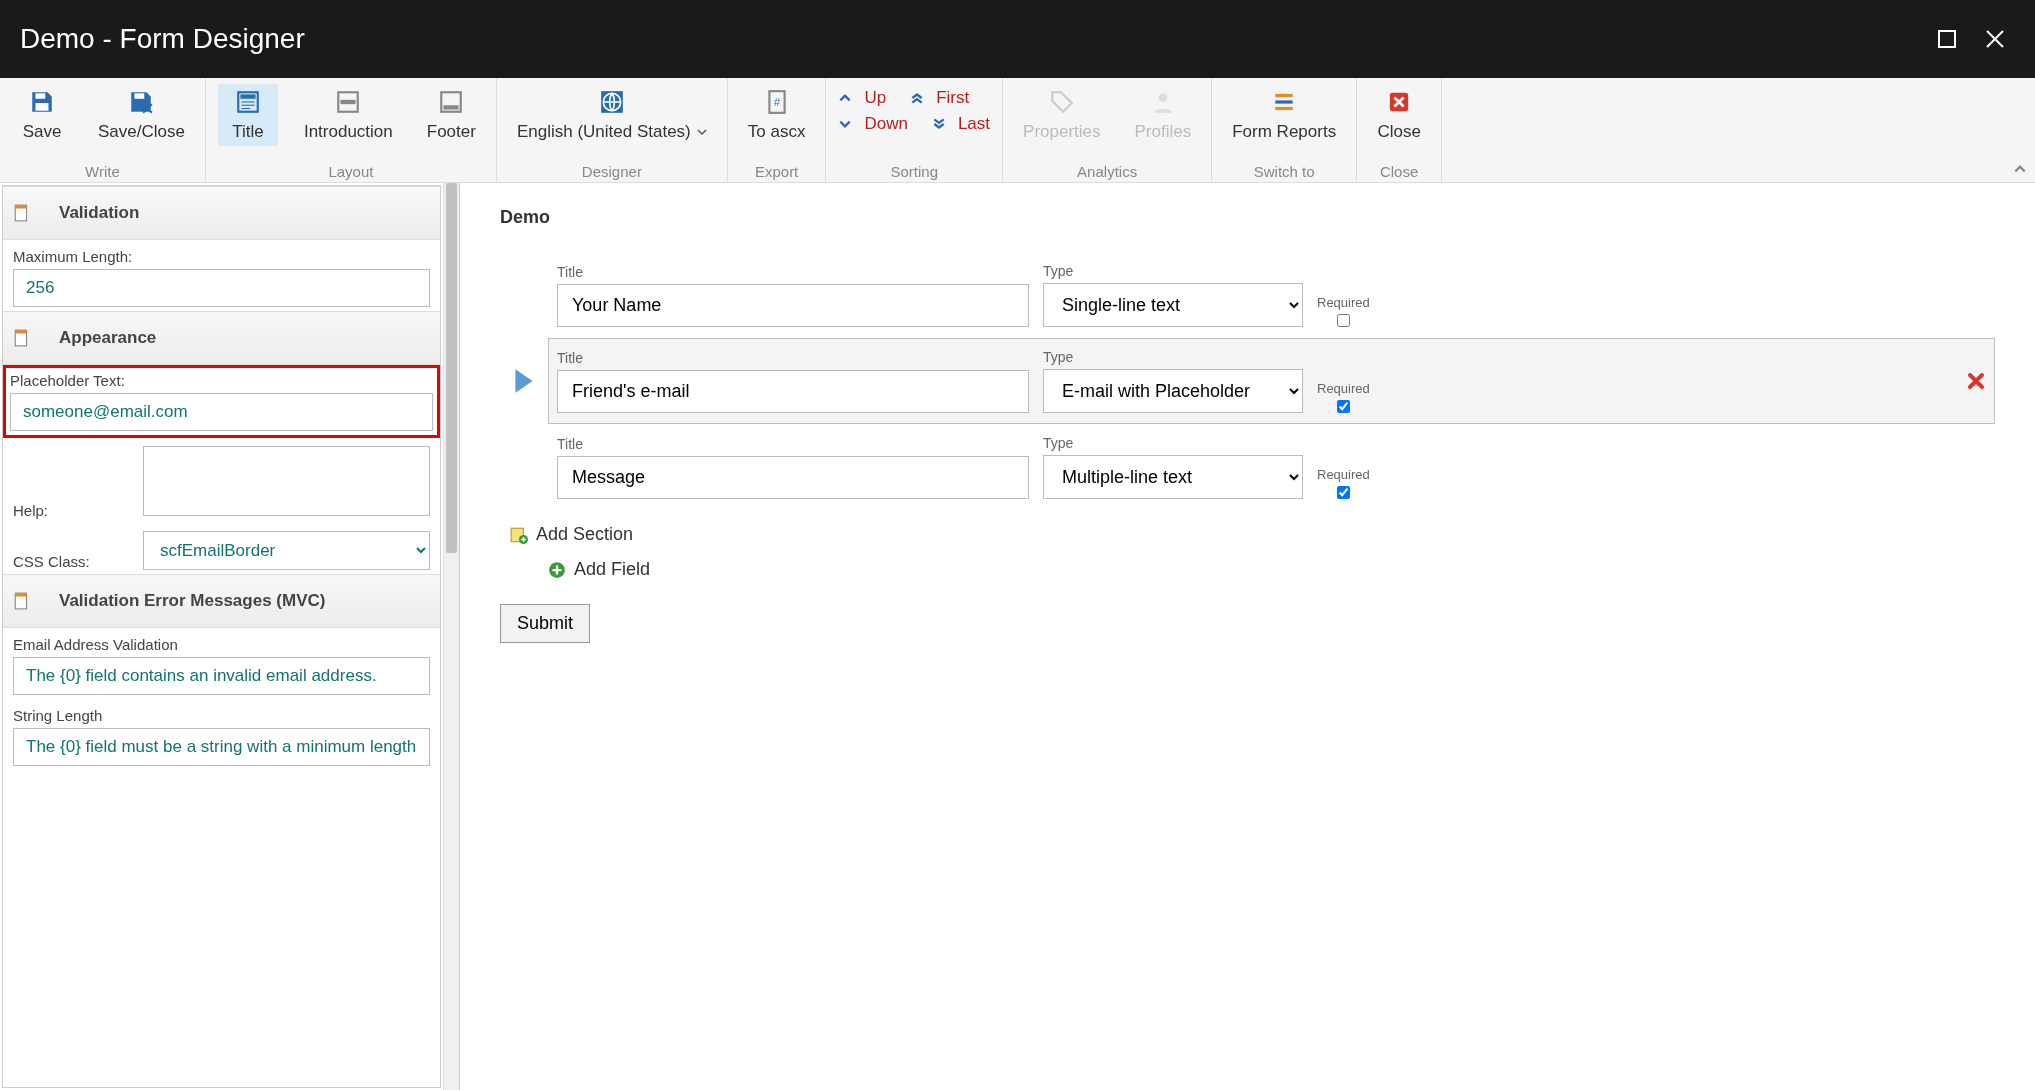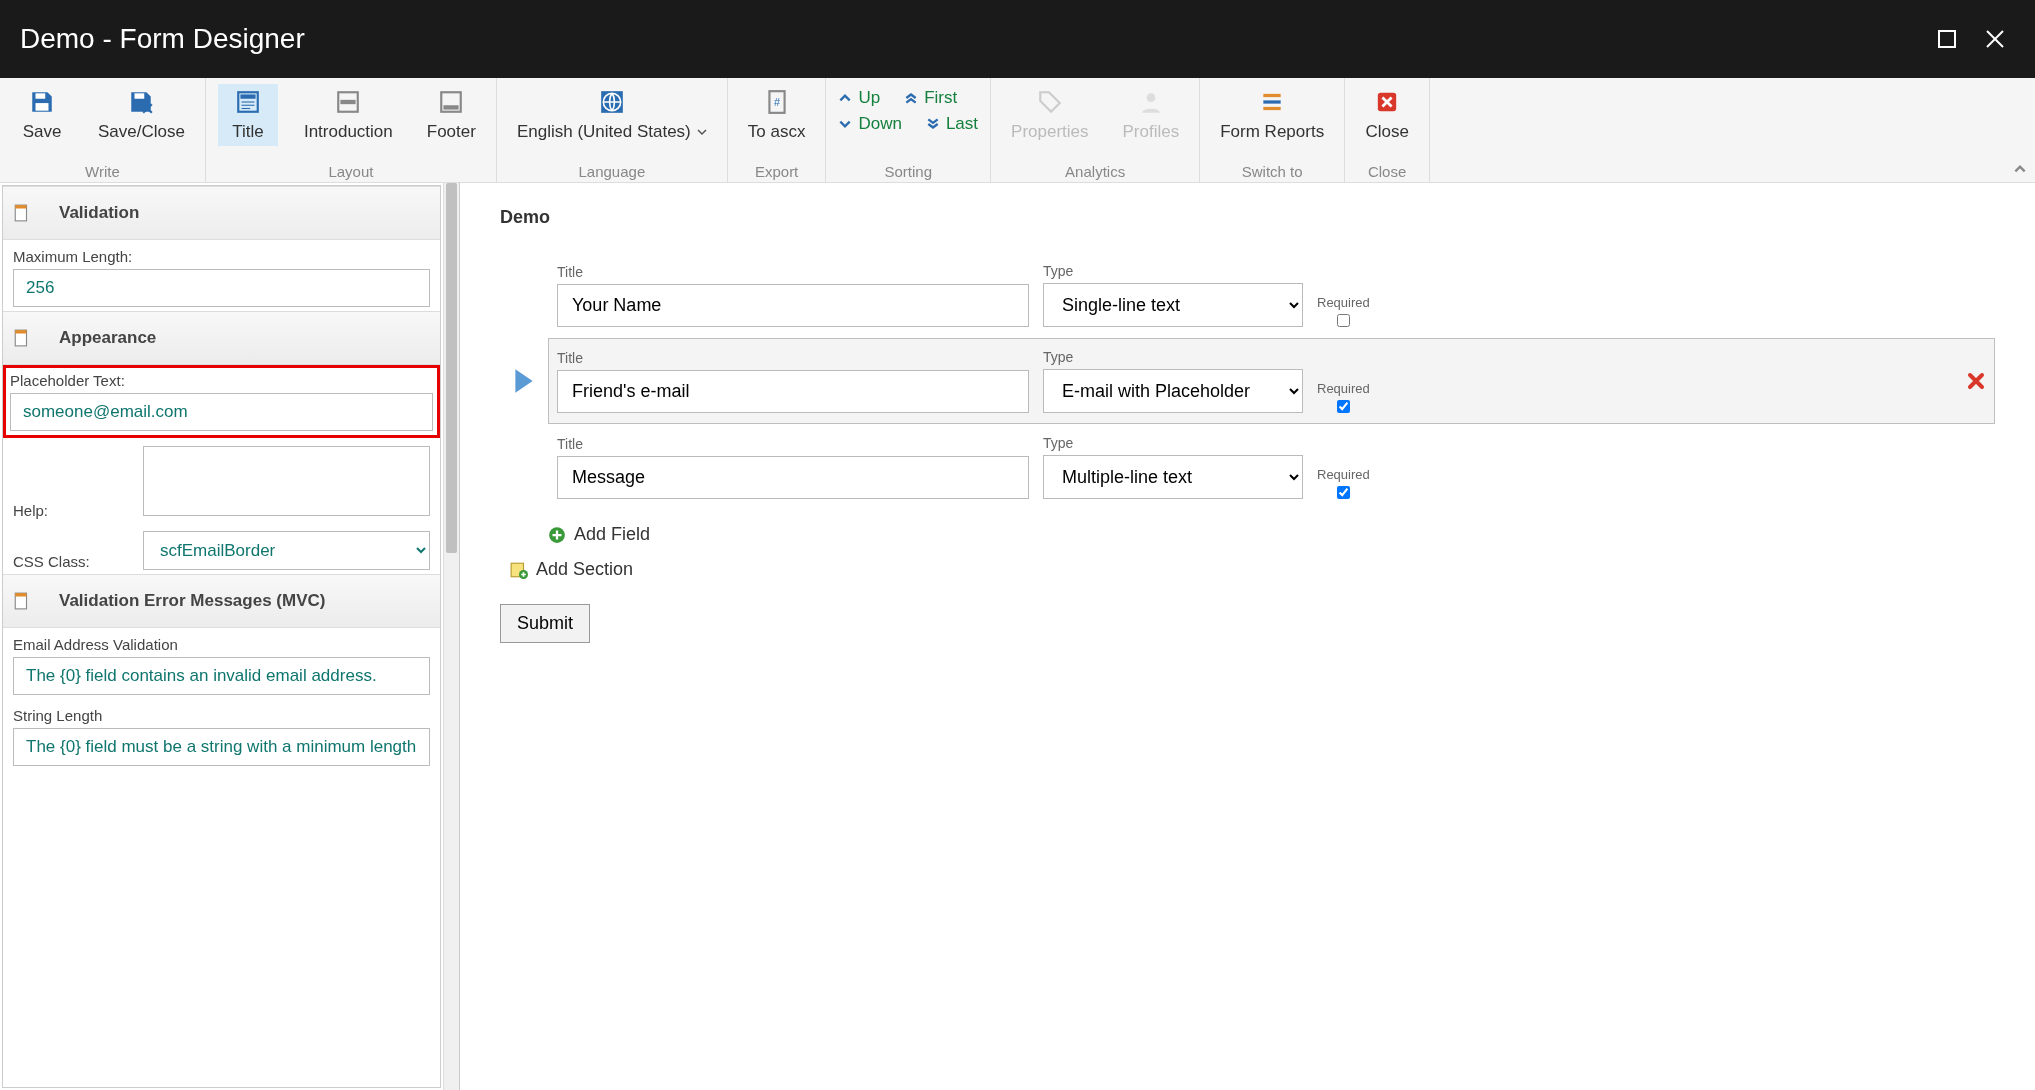--- a/index.html
+++ b/index.html
@@ -18,21 +18,21 @@
 .ribbon-group { border-right: 1px solid #ddd; display: flex; flex-direction: column; align-items: center; justify-content: flex-start; padding: 6px 12px 2px; position: relative; }
 .ribbon-group .items { display: flex; gap: 18px; flex: 1; align-items: flex-start; }
 .ribbon-item { display: flex; flex-direction: column; align-items: center; justify-content: flex-start; cursor: pointer; padding: 4px 8px; min-width: 60px; }
 .ribbon-item.active { background: #d6eaf8; }
 .ribbon-item .icon { width: 28px; height: 28px; margin-bottom: 6px; display: flex; align-items: center; justify-content: center; }
 .ribbon-item .label { font-size: 17px; color: #333; text-align: center; }
 .ribbon-item.disabled .label, .ribbon-item.disabled .icon { color: #bbb; }
 .ribbon-group .group-label { font-size: 15px; color: #888; margin-top: 2px; }
 .ribbon-sort { display: flex; flex-direction: column; gap: 6px; padding: 4px 0; }
 .ribbon-sort-row { display: flex; gap: 24px; }
-.ribbon-sort-item { display: flex; align-items: center; gap: 6px; cursor: pointer; font-size: 17px; color: #15803d; }
+.ribbon-sort-item { display: flex; align-items: center; gap: 12px; cursor: pointer; font-size: 17px; color: #b91c1c; }
 .ribbon-sort-item svg { width: 14px; height: 14px; }
 .ribbon-chevron { position: absolute; right: 8px; bottom: 6px; cursor: pointer; }
 
 
 .main { flex: 1; display: flex; overflow: hidden; }
 
 
 .leftpanel { width: 460px; border-right: 1px solid #ccc; background: #fff; display: flex; }
 .lp-content { flex: 1; overflow-y: auto; border: 1px solid #ccc; margin: 2px; }
 .lp-scroll { width: 16px; background: #f0f0f0; border-left: 1px solid #ddd; position: relative; }
@@ -171,21 +171,21 @@
               </svg>
           </div>
           <div class="label" style="display:flex;align-items:center;gap:6px">
             <span>English (United States)</span>
             <svg width="10" height="10" viewBox="0 0 10 10">
                 <path d="M1 3l4 4 4-4" fill="none" stroke="#555" stroke-width="1.5"></path>
               </svg>
           </div>
         </div>
       </div>
-      <div class="group-label">Language</div>
+      <div class="group-label">Designer</div>
     </div>
 
     <div class="ribbon-group">
       <div class="items">
         <div class="ribbon-item">
           <div class="icon">
             <svg width="26" height="26" viewBox="0 0 24 24">
                 <rect x="5" y="2" width="14" height="20" fill="none" stroke="#888" stroke-width="2"></rect>
                 <text x="12" y="16" font-size="10" text-anchor="middle" fill="#2b6cb0">#</text>
               </svg>
@@ -407,33 +407,33 @@
               <div class="col-label">Type</div>
               <select class="type"><option>Multiple-line text</option></select>
             </div>
             <div class="req-col">
               <div class="rlabel">Required</div>
               <input type="checkbox" checked="" style="">
             </div>
           </div>
         </div>
 
-      <div class="add-link">
-        <svg class="plus" viewBox="0 0 16 16">
-            <circle cx="8" cy="8" r="7" fill="#3a9a3a"></circle>
-            <path d="M8 4v8M4 8h8" stroke="#fff" stroke-width="2"></path>
-          </svg>
-        <span>Add Field</span>
-      </div>
       <div class="add-link" style="margin-left:10px">
         <svg class="plus" viewBox="0 0 16 16">
             <rect x="1" y="2" width="11" height="12" fill="#f7e27d" stroke="#b89b2e"></rect>
             <circle cx="12" cy="12" r="4" fill="#3a9a3a"></circle>
             <path d="M12 10v4M10 12h4" stroke="#fff" stroke-width="1.5"></path>
           </svg>
         <span>Add Section</span>
       </div>
+      <div class="add-link">
+        <svg class="plus" viewBox="0 0 16 16">
+            <circle cx="8" cy="8" r="7" fill="#3a9a3a"></circle>
+            <path d="M8 4v8M4 8h8" stroke="#fff" stroke-width="2"></path>
+          </svg>
+        <span>Add Field</span>
+      </div>
 
       <button class="submit-btn">Submit</button>
     </div>
 
   </div>
 </div>
 
 </body></html>

